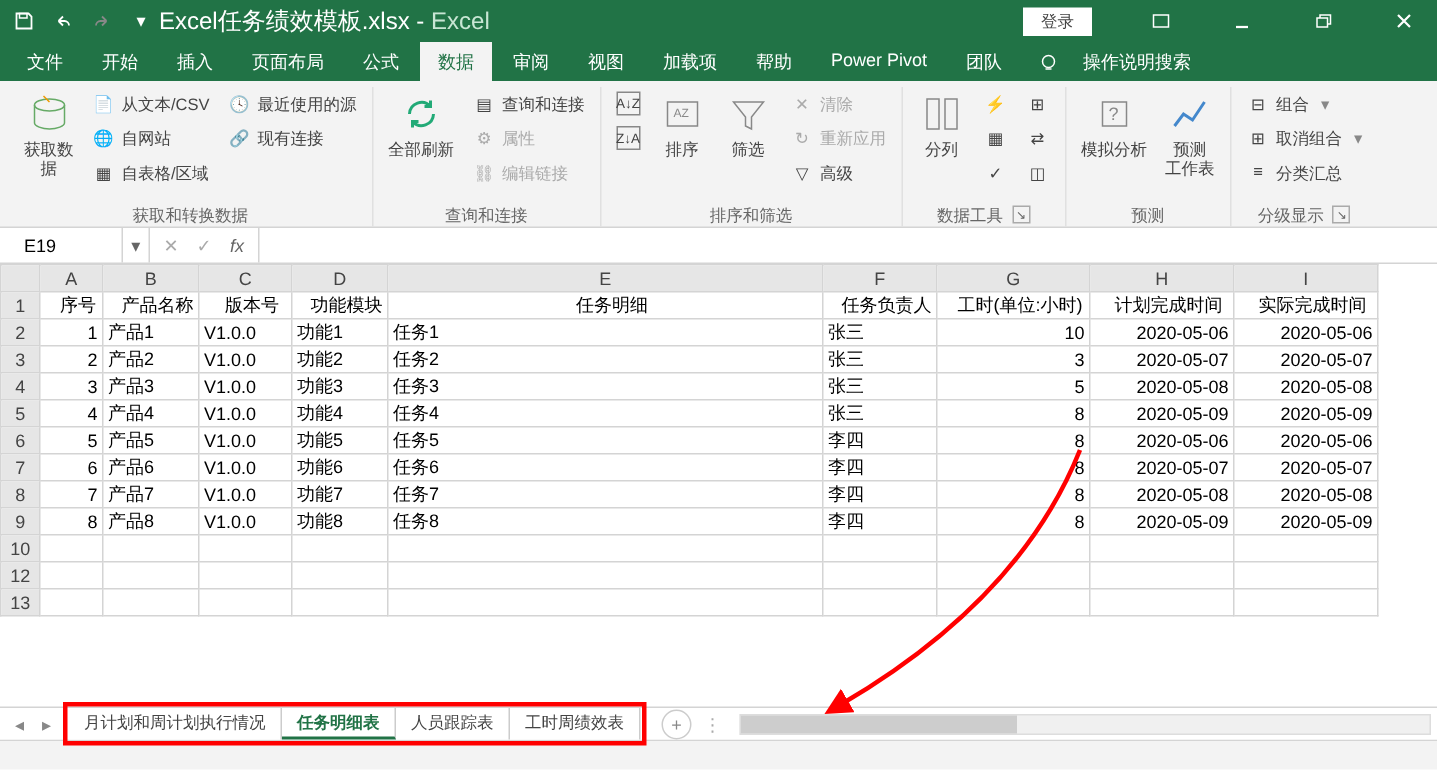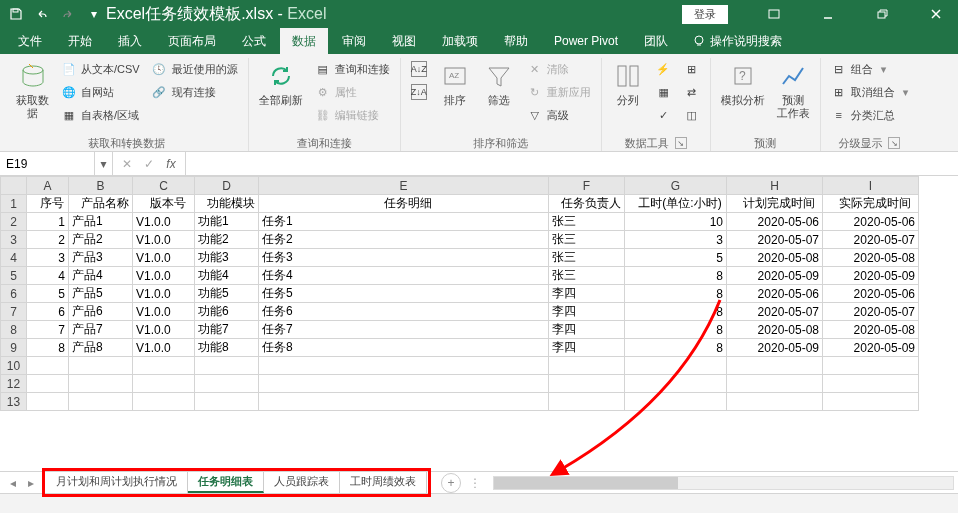--- a/index.html
+++ b/index.html
@@ -9,43 +9,43 @@
 .titlebar { height: 28px; background: #217346; display: flex; align-items: center; color: #fff; padding: 0 4px; }
 .titlebar .qat { display: flex; gap: 2px; align-items: center; }
 .titlebar .qat-btn { width: 24px; height: 24px; display: flex; align-items: center; justify-content: center; cursor: pointer; }
 .titlebar .title { flex: 1; text-align: left; font-size: 16px; }
 .titlebar .title .appname { color: #c8e6d4; }
 .titlebar .win-ctrl { display: flex; gap: 18px; align-items: center; text-align: right; }
 .titlebar .login-btn { background: #fff; color: #444; padding: 2px 12px; font-size: 11px; margin-right: 10px; cursor: pointer; }
 .titlebar .win-btn { width: 36px; height: 24px; display: flex; align-items: center; justify-content: center; cursor: pointer; }
 
 
-.ribbon-tabs { height: 26px; background: #217346; display: flex; align-items: center; padding: 0 6px; gap: 2px; color: #fff; }
+.ribbon-tabs { height: 26px; background: #217346; display: flex; align-items: flex-start; padding: 0 6px; gap: 2px; color: #fff; }
 .ribbon-tab { padding: 5px 12px; font-size: 12px; cursor: pointer; }
 .ribbon-tab.active { background: #f3f3f3; color: #217346; }
-.tell-me { display: flex; align-items: center; gap: 4px; padding: 5px 10px; cursor: text; }
+.tell-me { display: flex; align-items: center; gap: 16px; padding: 5px 10px; cursor: text; }
 .bulb { width: 14px; height: 14px; }
 
 
 .ribbon { height: 98px; background: #f3f3f3; border-bottom: 1px solid #d4d4d4; display: flex; padding: 4px 6px 0; }
 .rgroup { display: flex; flex-direction: column; border-right: 1px solid #e0e0e0; padding: 0 6px; }
 .rgroup-body { flex: 1; display: flex; align-items: flex-start; gap: 4px; }
 .rgroup-label { height: 16px; font-size: 11px; color: #666; text-align: center; display: flex; align-items: center; justify-content: center; gap: 2px; }
 .rgroup-label .launcher { width: 12px; height: 12px; border: 1px solid #aaa; display: inline-flex; align-items: center; justify-content: center; font-size: 8px; cursor: pointer; margin-left: 4px; }
 .big-btn { display: flex; flex-direction: column; align-items: center; padding: 2px 4px; cursor: pointer; font-size: 11px; color: #444; text-align: center; min-width: 40px; }
 .big-btn .icn { width: 32px; height: 32px; display: flex; align-items: center; justify-content: center; }
 .big-btn .lbl { line-height: 13px; margin-top: 2px; }
 .small-list { display: flex; flex-direction: column; gap: 1px; }
 .small-btn { display: flex; align-items: center; gap: 4px; padding: 2px 4px; cursor: pointer; font-size: 11px; color: #444; height: 22px; }
 .small-btn.disabled { color: #aaa; cursor: default; }
 .small-btn .si { width: 16px; height: 16px; display: inline-flex; align-items: center; justify-content: center; }
 
 
 .formula-bar { height: 24px; border-bottom: 1px solid #d4d4d4; display: flex; align-items: stretch; background: #fff; }
-.name-box { width: 95px; border-right: 1px solid #d4d4d4; display: flex; align-items: center; padding: 0 6px; font-size: 12px; }
+.name-box { width: 82px; border-right: 1px solid #d4d4d4; display: flex; align-items: center; padding: 0 16px; font-size: 12px; }
 .name-box-dd { width: 18px; border-right: 1px solid #d4d4d4; display: flex; align-items: center; justify-content: center; color: #666; cursor: pointer; }
 .fx-btns { display: flex; align-items: center; gap: 2px; padding: 0 4px; border-right: 1px solid #d4d4d4; }
 .fx-btn { width: 20px; height: 20px; display: flex; align-items: center; justify-content: center; color: #aaa; cursor: pointer; }
 .fx-input { flex: 1; padding: 0 6px; display: flex; align-items: center; }
 
 
 .grid-wrap { height: 295px; overflow: auto; position: relative; }
 .grid { border-collapse: collapse; table-layout: fixed; }
 .grid th, .grid td { border: 1px solid #d4d4d4; font-size: 12px; padding: 0 3px; height: 18px; white-space: nowrap; overflow: hidden; text-align: left; }
 .grid .colhdr { background: #e6e6e6; text-align: center; color: #444; font-weight: normal; cursor: pointer; user-select: none; }

